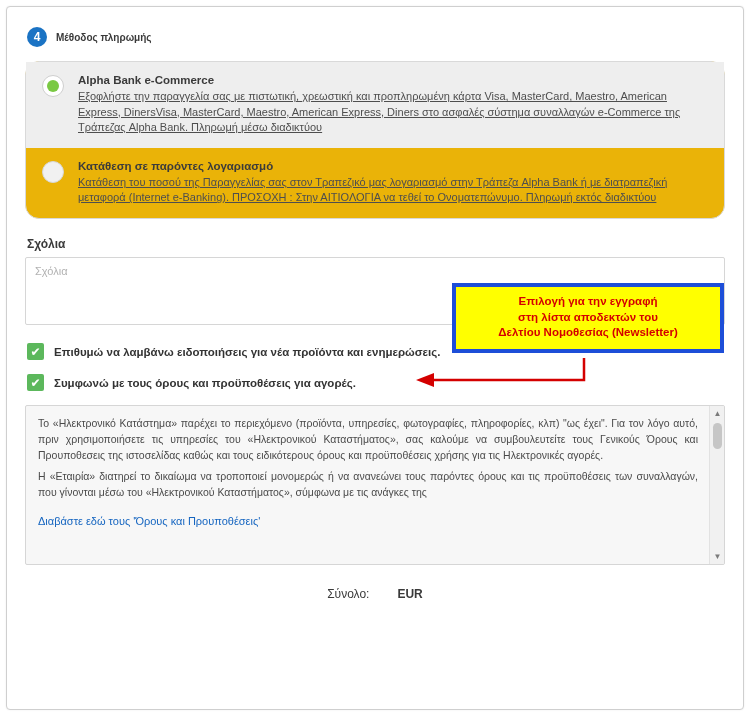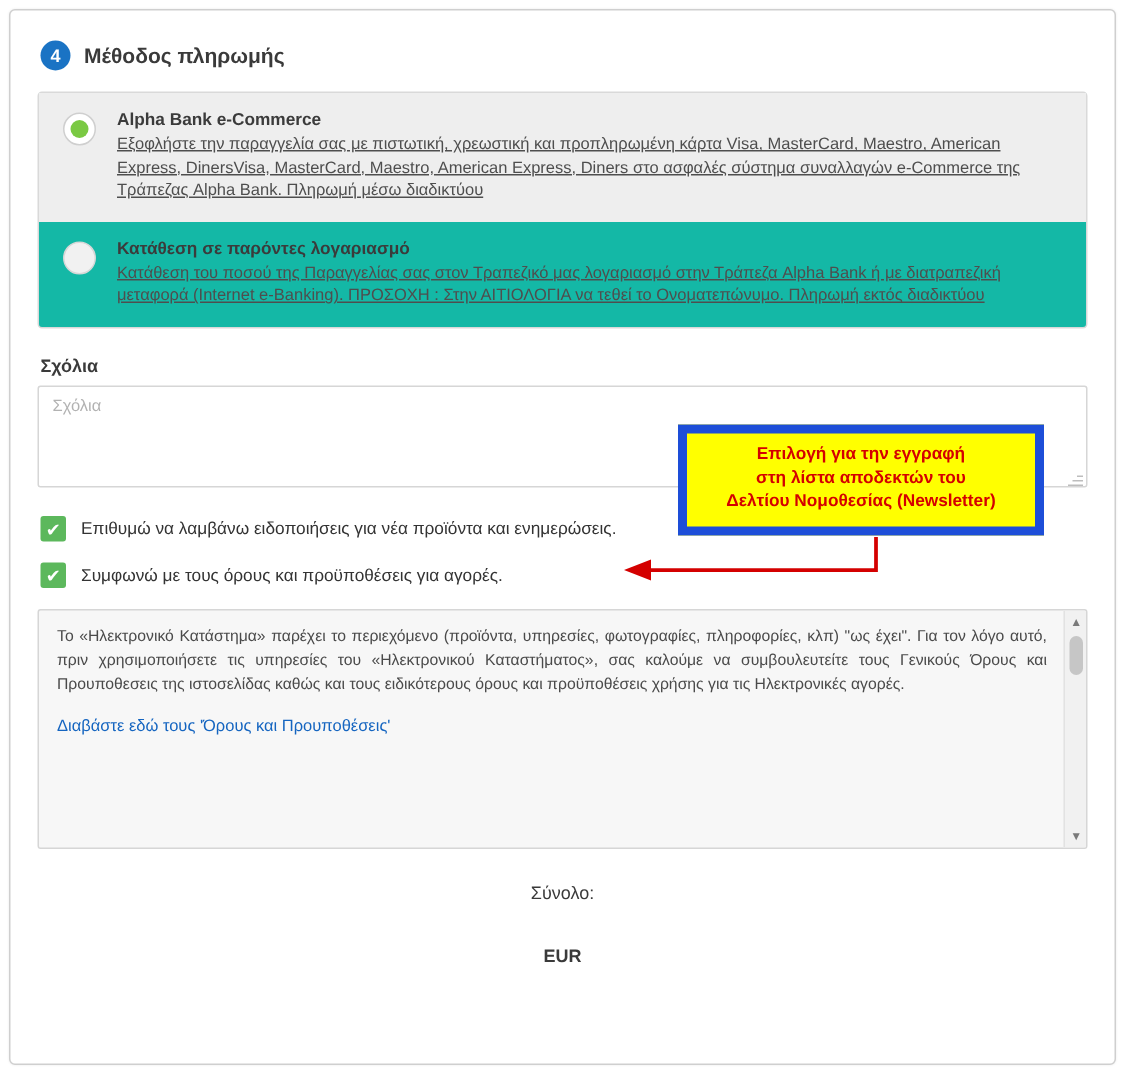--- a/index.html
+++ b/index.html
@@ -40,30 +40,30 @@
   .step-badge {
     width: 20px; height: 20px;
     border-radius: 50%;
     background: #1a73c4;
     color: #fff;
     font-size: 12px;
     display: flex; align-items: center; justify-content: center;
     font-weight: bold;
   }
   .sec-title {
-    font-size: 14px;
+    font-size: 10px;
     color: #3a3a3a;
     font-weight: bold;
   }
 
   
   .pay-box {
     border: 1px solid #d9d9d9;
-    border-radius: 3px;
-    background: #14b8a6;
+    border-radius: 14px;
+    background: #eab308;
     padding: 0;
   }
   .pay-opt {
     display: flex;
     gap: 14px;
     padding: 12px 14px 12px 16px;
     align-items: flex-start;
   }
   .pay-opt.selected { background: #eeeeee; }
   .radio {
@@ -148,21 +148,21 @@
     background: #5cb85c;
     border-radius: 2px;
     display: flex; align-items: center; justify-content: center;
     color: #fff;
     font-size: 12px;
     line-height: 1;
   }
   .chk-label {
     font-size: 11.5px;
     color: #333;
-    font-weight: normal;
+    font-weight: bold;
   }
 
   
   .terms {
     margin-top: 14px;
     border: 1px solid #d6d6d6;
     background: #f7f7f7;
     border-radius: 2px;
     height: 160px;
     position: relative;
@@ -207,21 +207,20 @@
 
   
   .totals {
     margin-top: 22px;
     display: flex;
     justify-content: center;
     align-items: center;
     gap: 28px;
     font-size: 12px;
     color: #3a3a3a;
-    flex-direction: column;
   }
   .totals .lbl { font-weight: normal; }
   .totals .cur { font-weight: bold; }
 
   
   .btn-wrap {
     margin-top: 20px;
     display: flex;
     justify-content: center;
   }
@@ -234,23 +233,23 @@
     font-weight: bold;
     padding: 10px 46px;
     cursor: pointer;
     font-family: "Liberation Sans", sans-serif;
   }
 
   
   .callout {
     position: absolute;
     left: 452px; top: 283px;
-    width: 244px;
+    width: 272px;
     background: #ffff00;
-    border: 6px solid #1d4ed8;
+    border: 4px solid #1d4ed8;
     padding: 7px 6px 8px 6px;
     text-align: center;
     z-index: 20;
   }
   .callout div {
     font-size: 11.5px;
     color: #d40000;
     font-weight: bold;
     line-height: 1.35;
   }
@@ -312,20 +311,21 @@
         <div class="chk-label">Επιθυμώ να λαμβάνω ειδοποιήσεις για νέα προϊόντα και ενημερώσεις.</div>
       </div>
 
       <div class="chk-row">
         <div class="chk">✔</div>
         <div class="chk-label">Συμφωνώ με τους όρους και προϋποθέσεις για αγορές.</div>
       </div>
 
       <div class="terms">
         <p>Το «Ηλεκτρονικό Κατάστημα» παρέχει το περιεχόμενο (προϊόντα, υπηρεσίες, φωτογραφίες, πληροφορίες,  κλπ) "ως έχει". Για τον λόγο αυτό, πριν χρησιμοποιήσετε τις υπηρεσίες του «Ηλεκτρονικού Καταστήματος», σας καλούμε να συμβουλευτείτε τους Γενικούς Όρους και Προυποθεσεις της ιστοσελίδας καθώς και τους ειδικότερους όρους και προϋποθέσεις χρήσης για τις Ηλεκτρονικές αγορές.</p>
+        <p>Η «Εταιρία» διατηρεί το δικαίωμα να τροποποιεί μονομερώς ή να ανανεώνει τους παρόντες όρους και τις προϋποθέσεις των συναλλαγών, που γίνονται μέσω του «Ηλεκτρονικού Καταστήματος», σύμφωνα με τις ανάγκες της</p>
         <a class="link" href="#">Διαβάστε εδώ τους 'Όρους και Προυποθέσεις'</a>
 
         <div class="scrollbar">
           <div class="sb-arrow up">▲</div>
           <div class="sb-thumb"></div>
           <div class="sb-arrow down">▼</div>
         </div>
       </div>
 
       <div class="totals">

